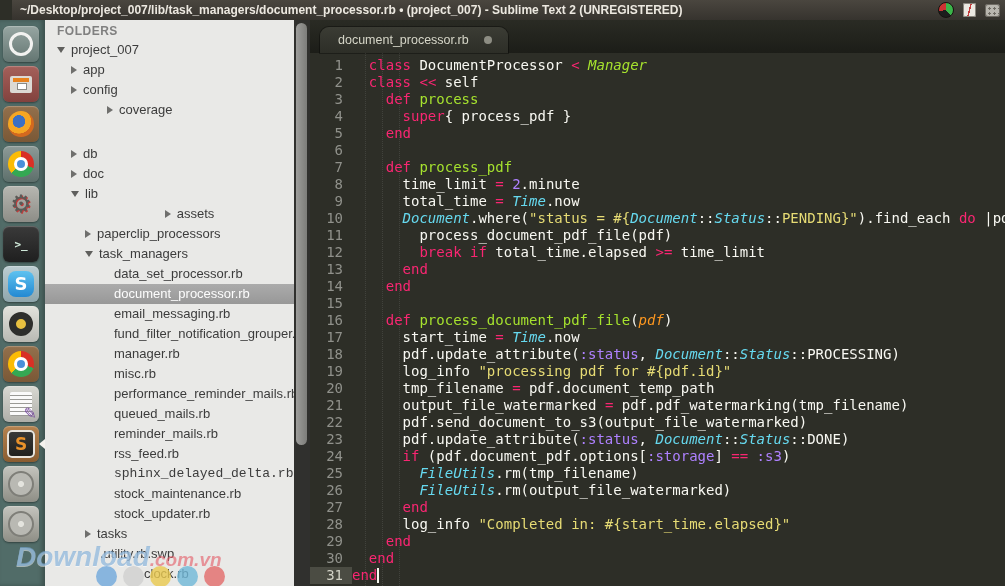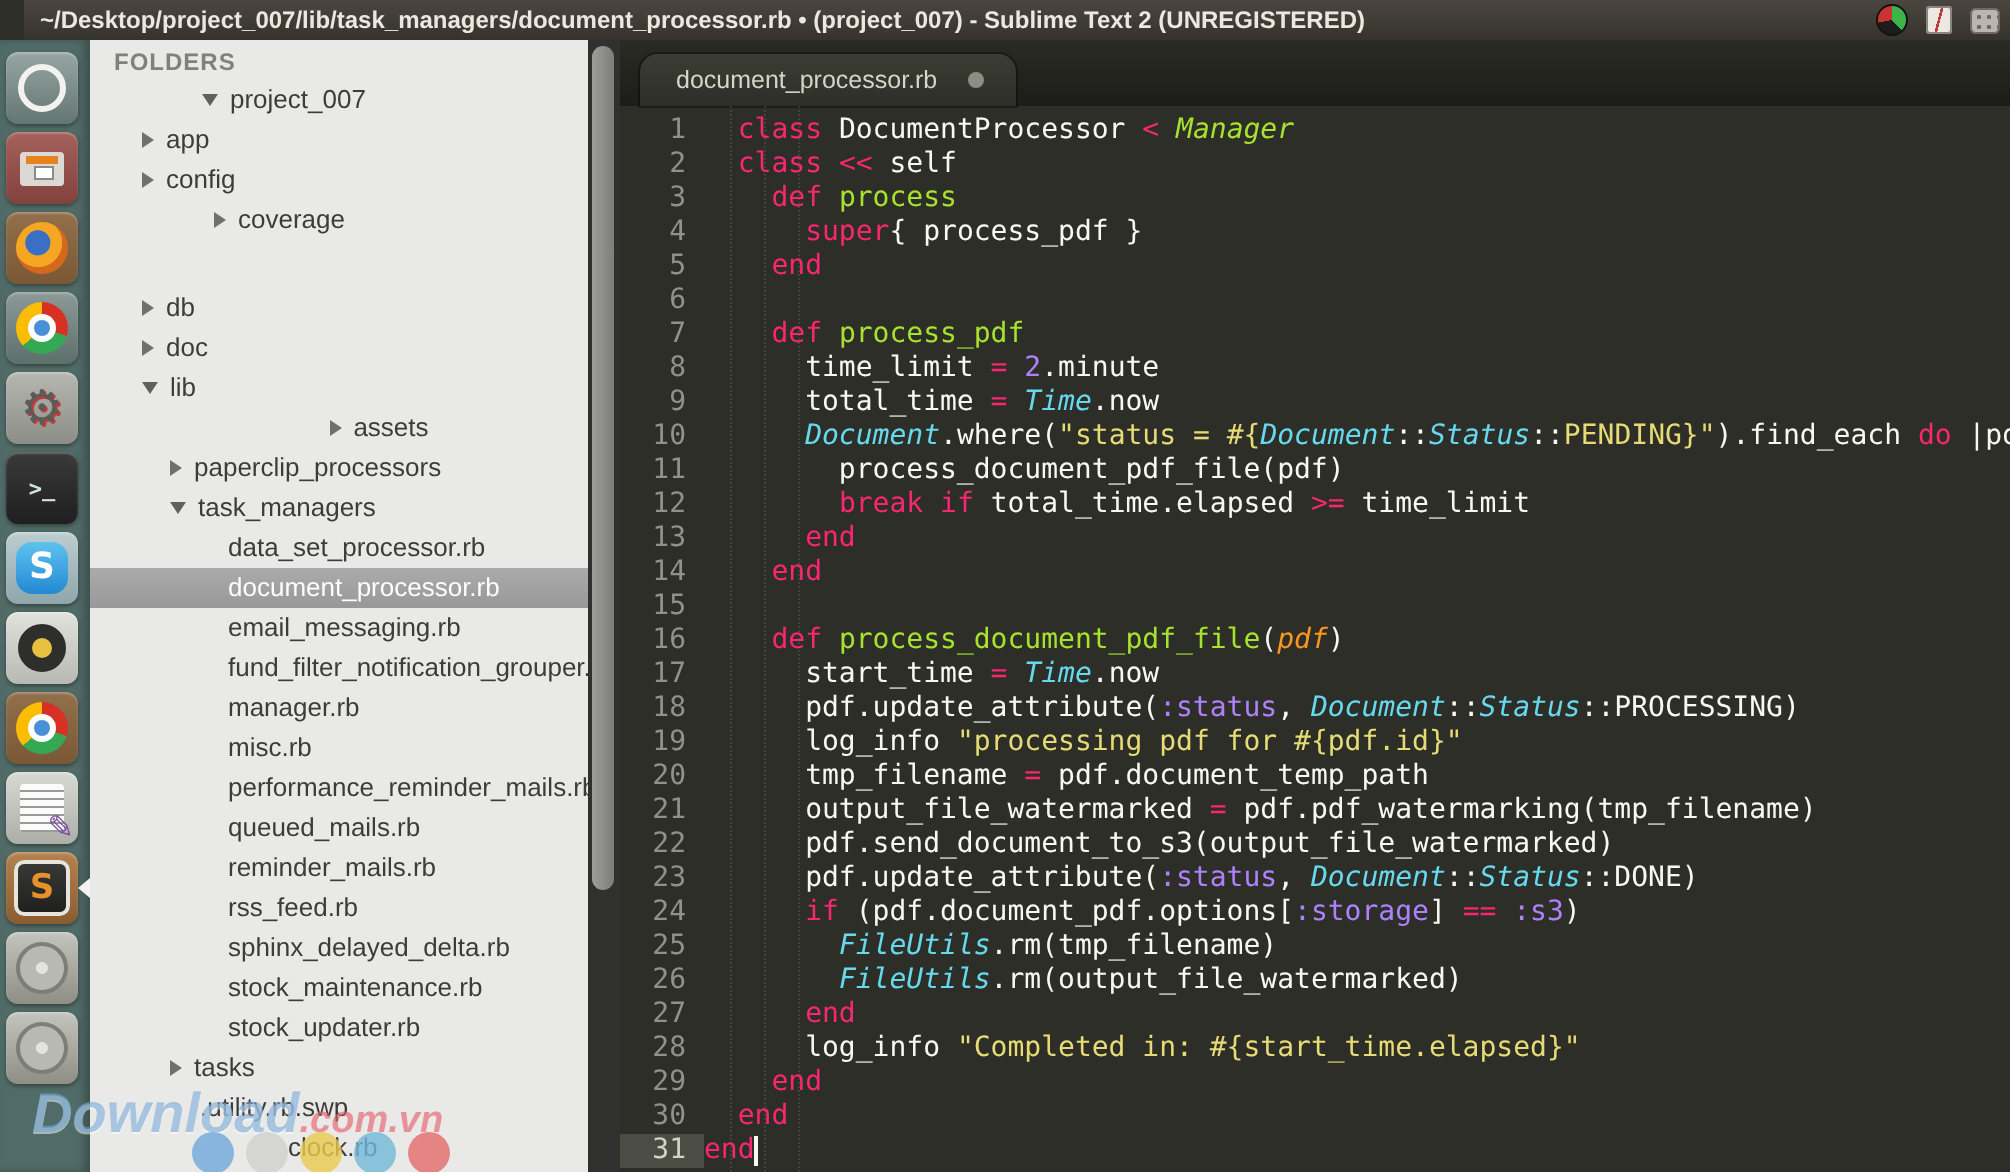--- a/index.html
+++ b/index.html
@@ -174,21 +174,21 @@
       <span class="shape"></span>
     </div>
     <div class="tile ic-disk" style="top: 486px;">
       <span class="shape"></span>
     </div>
   </div>
 
 <div class="sidebar">
   <div class="folders-hd">FOLDERS</div>
   <div id="tree">
-      <div class="trow" style="padding-left: 12px; margin-left: 44px;">
+      <div class="trow" style="padding-left: 12px;">
         <span class="arr open"></span>
         <span>project_007</span>
       </div>
       <div class="trow" style="padding-left: 26px;">
         <span class="arr closed"></span>
         <span>app</span>
       </div>
       <div class="trow" style="padding-left: 26px;">
         <span class="arr closed"></span>
         <span>config</span>
@@ -244,21 +244,21 @@
       </div>
       <div class="trow" style="padding-left: 69px;">
         <span>queued_mails.rb</span>
       </div>
       <div class="trow" style="padding-left: 69px;">
         <span>reminder_mails.rb</span>
       </div>
       <div class="trow" style="padding-left: 69px;">
         <span>rss_feed.rb</span>
       </div>
-      <div class="trow" style="padding-left: 69px;">
+      <div class="trow" style="padding-left: 69px; font-family: Liberation Mono, monospace;">
         <span>sphinx_delayed_delta.rb</span>
       </div>
       <div class="trow" style="padding-left: 69px;">
         <span>stock_maintenance.rb</span>
       </div>
       <div class="trow" style="padding-left: 69px;">
         <span>stock_updater.rb</span>
       </div>
       <div class="trow" style="padding-left: 40px;">
         <span class="arr closed"></span>

